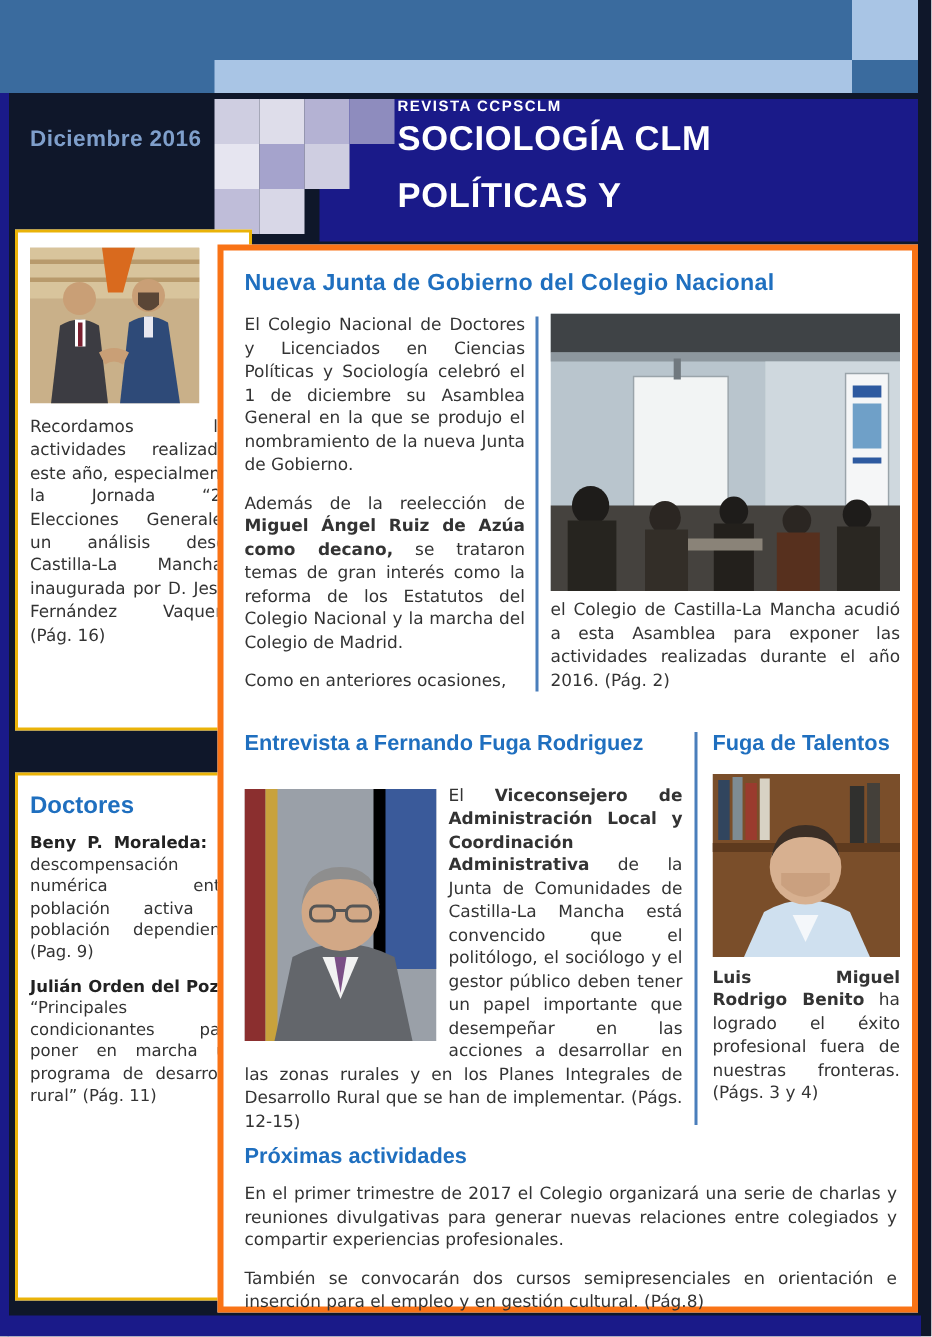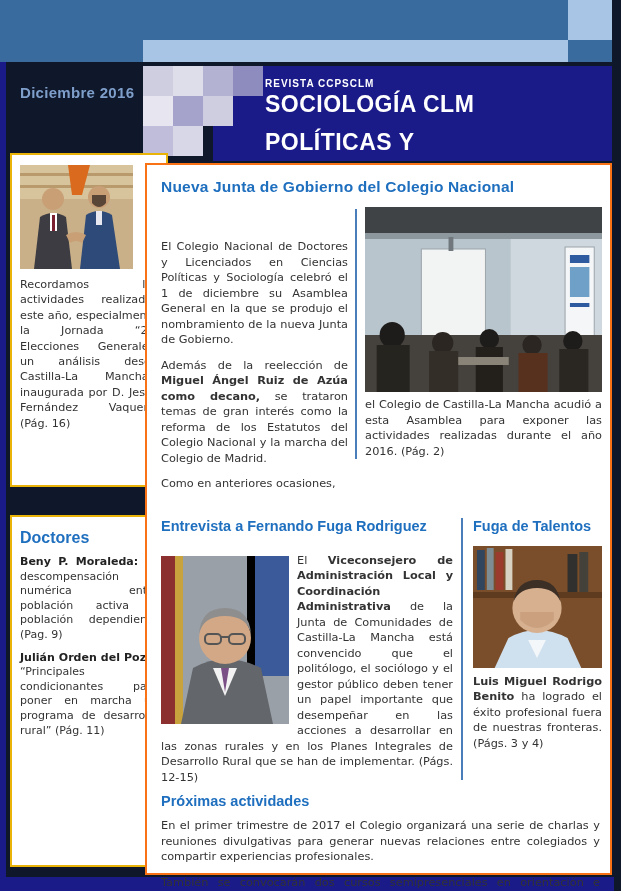--- a/index.html
+++ b/index.html
@@ -10,45 +10,45 @@
   }
   
   .band-steel { position:absolute; left:0; top:0; width:612px; height:62px; background:#3A6B9E; }
   .band-light { position:absolute; left:143px; top:40px; width:425px; height:22px; background:#A9C5E5; }
   .sq-light   { position:absolute; left:568px; top:0; width:44px; height:40px; background:#A9C5E5; }
   
   .edge-left   { position:absolute; left:0; top:62px; width:6px; height:829px; background:#1A1A89; }
   .edge-bottom { position:absolute; left:5px; top:877px; width:609px; height:14px; background:#1A1A89; }
   
   .masthead { position:absolute; left:143px; top:62px; width:469px; height:99px; }
-  .navy-box { position:absolute; left:70px; top:4px; width:399px; height:95px; background:#1A1A89; padding:12px 10px 0 52px; }
+  .navy-box { position:absolute; left:70px; top:4px; width:399px; height:95px; background:#1A1A89; padding:0 10px 0 52px; }
   .kicker { font-family:"Liberation Sans", sans-serif; font-size:10px; font-weight:bold; letter-spacing:1px; color:#fff; }
   .mast-title { font-family:"Liberation Sans", sans-serif; font-size:23px; font-weight:bold; letter-spacing:0.5px; color:#fff; line-height:29px; margin-top:9px; }
   .sq { position:absolute; width:30px; height:30px; }
   
   .issue-date { position:absolute; left:20px; top:84px; font-family:"Liberation Sans", sans-serif;
                 font-size:15px; font-weight:bold; color:#7F9FCB; letter-spacing:0.3px; }
   .side-box { position:absolute; left:10px; width:158px; border:2px solid #eab308; background:#fff; padding:10px 8px; }
   .box-recap { top:153px; height:334px; }
   .box-opinions { top:515px; height:352px; overflow:hidden; }
   .side-text { font-size:11px; line-height:15px; text-align:justify; color:#333; }
   .box-recap .side-text { margin-top:8px; font-size:11.2px; line-height:15.4px; }
   .op-head { font-family:"Liberation Sans", sans-serif; font-size:16px; font-weight:bold; color:#1F6FBF; margin:2px 0 8px 0; }
   .op-item { font-size:11px; line-height:14.6px; text-align:justify; margin-bottom:8px; }
   .op-item b { color:#222; }
   
   .main-frame { position:absolute; left:145px; top:163px; width:467px; height:712px;
-                border:2px solid #f97316; background:#fff; padding:13px 8px 0 14px; }
+                border:4px solid #f97316; background:#fff; padding:13px 8px 0 14px; }
   h1.sec { font-family:"Liberation Sans", sans-serif; font-size:15.5px; font-weight:bold; color:#1F6FBF; letter-spacing:0.2px; }
   h2.sec { font-family:"Liberation Sans", sans-serif; font-size:14.5px; font-weight:bold; color:#1F6FBF; }
   .body-txt { font-size:11.3px; line-height:15.5px; text-align:justify; color:#333; }
   .body-txt p { margin-bottom:10px; }
   .row { display:flex; }
   .art1 { margin-top:11px; }
-  .art1 .col-text { width:187px;margin-top:32px; }
+  .art1 .col-text { width:187px; }
   .vdiv { width:2px; background:#4A7EBB; }
   .art1 .vdiv { margin:2px 8px 0 7px; height:250px; }
   .art1 .col-photo { flex:1; }
   .caption { font-size:11.3px; line-height:15.5px; text-align:justify; margin-top:5px; }
   .sec-b { margin-top:16px; }
   .entrevista { width:292px; }
   .entrevista .lead { margin-top:19px; }
   .entrevista .photo-float { float:left; margin:3px 8px 2px 0; }
   .sec-b .vdiv { margin:0 10px 0 8px; height:262px; }
   .fuga { flex:1; }

